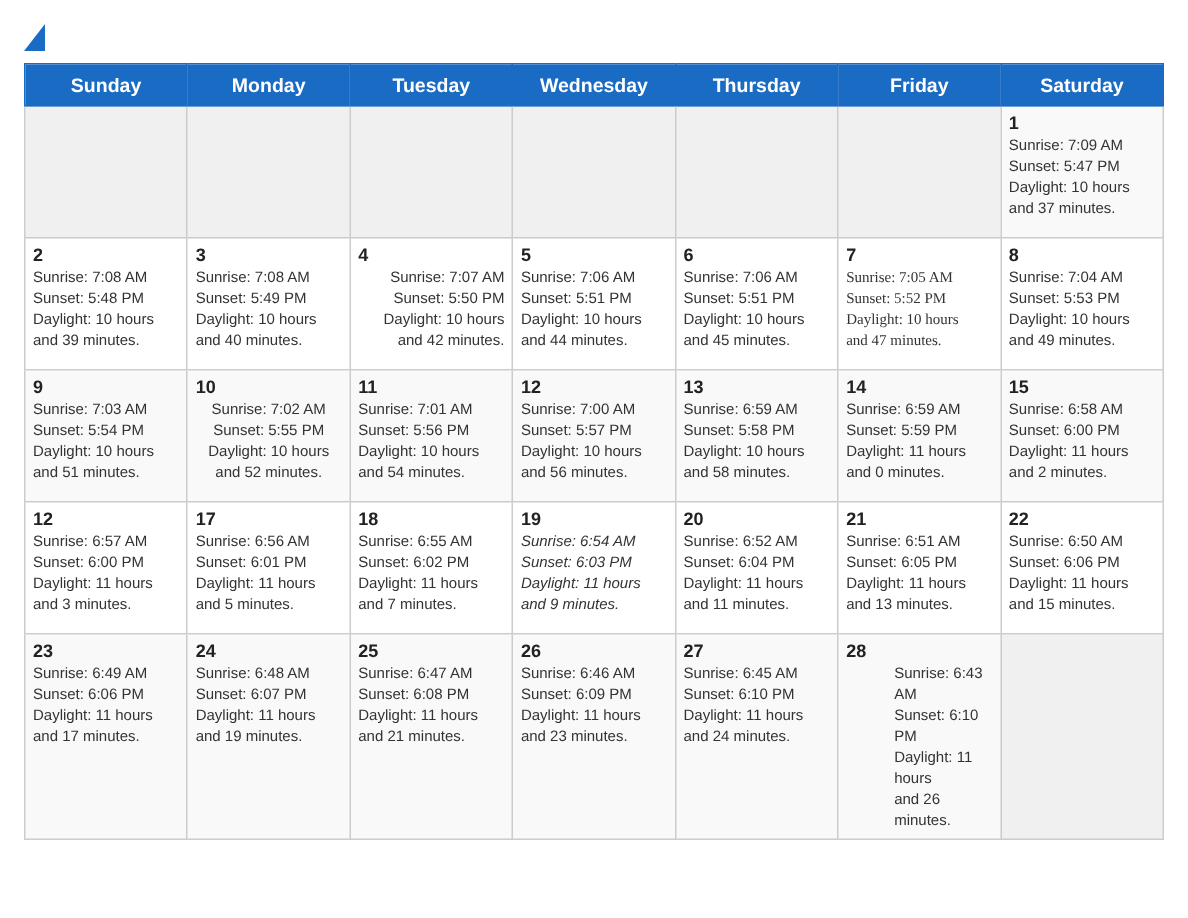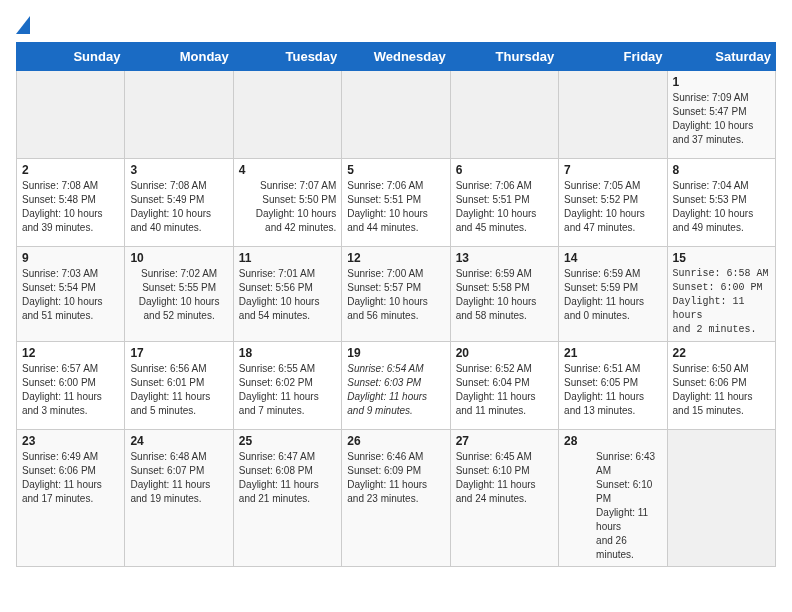--- a/index.html
+++ b/index.html
@@ -51,21 +51,21 @@
       width: 100%;
       border-collapse: collapse;
       table-layout: fixed;
     }
     .calendar thead tr th {
       background-color: #1a6bc4;
       color: #fff;
       font-size: 13px;
       font-weight: bold;
       padding: 6px 4px;
-      text-align: right;
+      text-align: center;
       border: 1px solid #1a6bc4;
       margin-left: 24px;
     }
     .calendar tbody tr td {
       vertical-align: top;
       border: 1px solid #ccc;
       padding: 4px 5px;
       font-size: 10.5px;
       color: #333;
       height: 88px;
@@ -173,21 +173,21 @@
         </td>
         <td>
           <span class="day-num">6</span>
           <div class="day-info" style="white-space: pre-line;">Sunrise: 7:06 AM
 Sunset: 5:51 PM
 Daylight: 10 hours
 and 45 minutes.</div>
         </td>
         <td>
           <span class="day-num">7</span>
-          <div class="day-info" style="white-space: pre-line;">Sunrise: 7:05 AM
+          <div class="day-info" style="white-space: pre-line; font-family: Liberation Serif, serif;">Sunrise: 7:05 AM
 Sunset: 5:52 PM
 Daylight: 10 hours
 and 47 minutes.</div>
         </td>
         <td>
           <span class="day-num">8</span>
           <div class="day-info" style="white-space: pre-line;">Sunrise: 7:04 AM
 Sunset: 5:53 PM
 Daylight: 10 hours
 and 49 minutes.</div>
@@ -231,21 +231,21 @@
         </td>
         <td>
           <span class="day-num">14</span>
           <div class="day-info" style="white-space: pre-line;">Sunrise: 6:59 AM
 Sunset: 5:59 PM
 Daylight: 11 hours
 and 0 minutes.</div>
         </td>
         <td>
           <span class="day-num">15</span>
-          <div class="day-info" style="white-space: pre-line; font-family: Liberation Mono, monospace;">Sunrise: 6:58 AM
+          <div class="day-info" style="white-space: pre-line;">Sunrise: 6:58 AM
 Sunset: 6:00 PM
 Daylight: 11 hours
 and 2 minutes.</div>
         </td>
       </tr>
       <tr>
         <td>
           <span class="day-num">12</span>
           <div class="day-info" style="white-space: pre-line;">Sunrise: 6:57 AM
 Sunset: 6:00 PM

